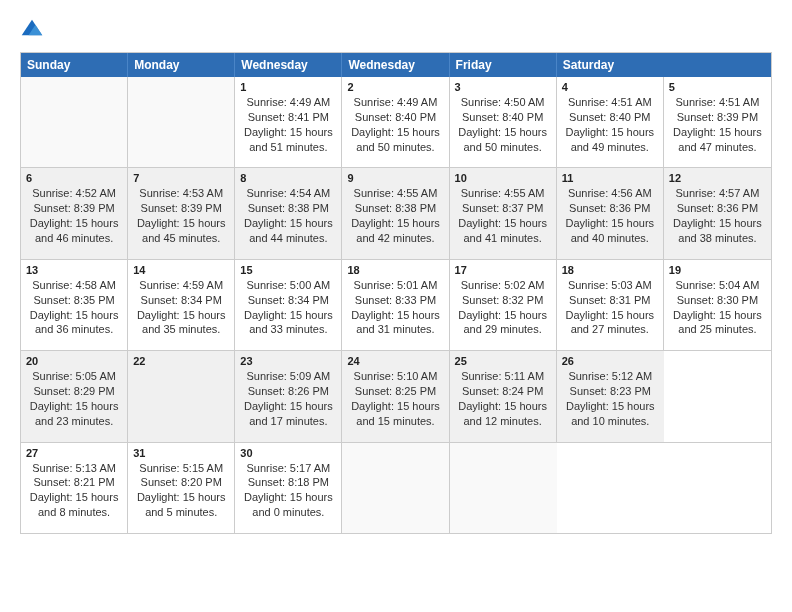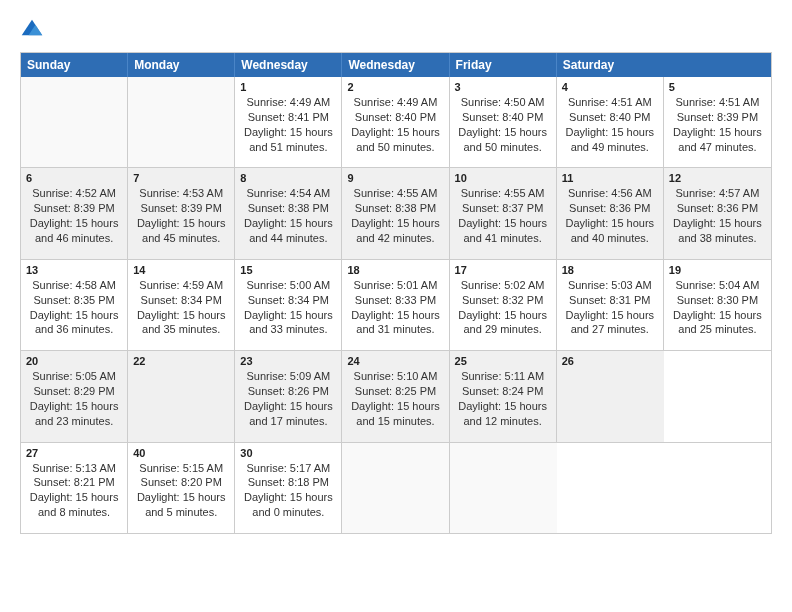--- a/index.html
+++ b/index.html
@@ -257,29 +257,30 @@
           <div class="cal-cell shaded">
             <span class="day-number">24</span>
             <div class="cell-text">Sunrise: 5:10 AM<br>Sunset: 8:25 PM<br>Daylight: 15 hours and 15 minutes.</div>
           </div>
           <div class="cal-cell shaded">
             <span class="day-number">25</span>
             <div class="cell-text">Sunrise: 5:11 AM<br>Sunset: 8:24 PM<br>Daylight: 15 hours and 12 minutes.</div>
           </div>
           <div class="cal-cell shaded">
             <span class="day-number">26</span>
+            <div class="cell-text">Sunrise: 5:12 AM<br>Sunset: 8:23 PM<br>Daylight: 15 hours and 10 minutes.</div>
           </div>
         </div>
         <div class="cal-row">
           <div class="cal-cell">
             <span class="day-number">27</span>
             <div class="cell-text">Sunrise: 5:13 AM<br>Sunset: 8:21 PM<br>Daylight: 15 hours and 8 minutes.</div>
           </div>
           <div class="cal-cell">
-            <span class="day-number">40</span>
+            <span class="day-number">31</span>
             <div class="cell-text">Sunrise: 5:15 AM<br>Sunset: 8:20 PM<br>Daylight: 15 hours and 5 minutes.</div>
           </div>
           <div class="cal-cell">
             <span class="day-number">30</span>
             <div class="cell-text">Sunrise: 5:17 AM<br>Sunset: 8:18 PM<br>Daylight: 15 hours and 0 minutes.</div>
           </div>
           <div class="cal-cell empty"></div>
           <div class="cal-cell empty"></div>
         </div>
       </div>

